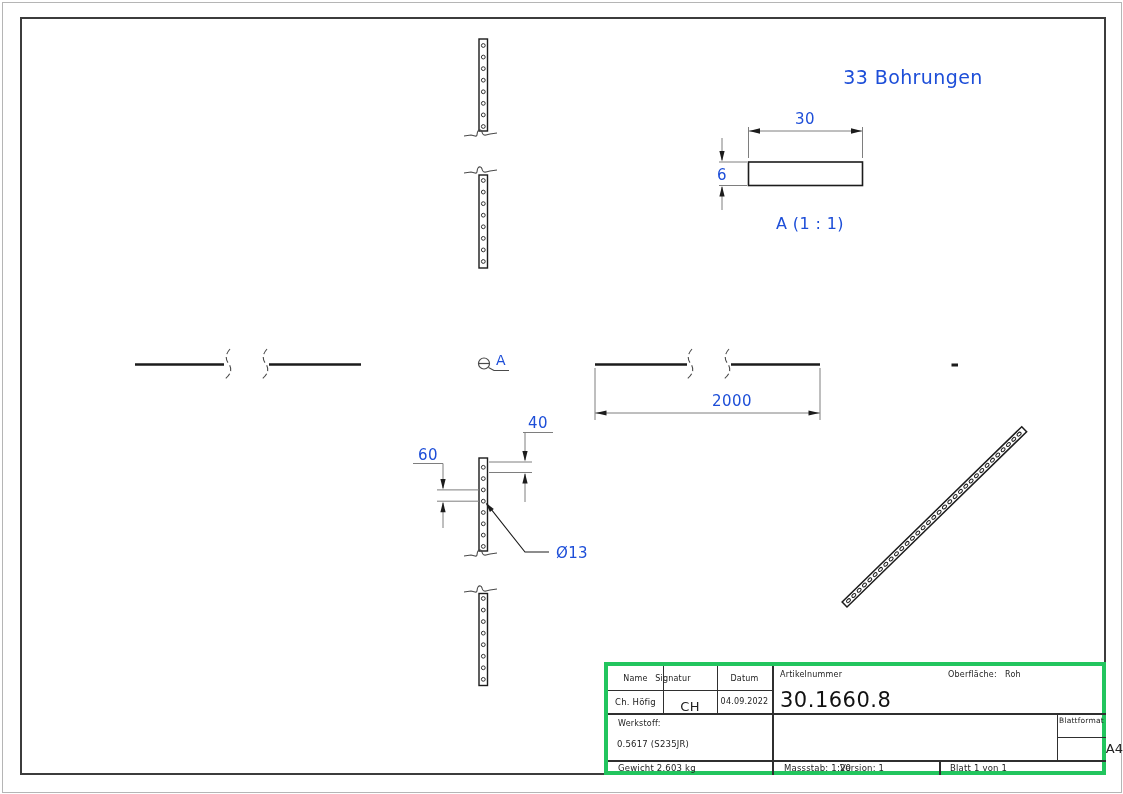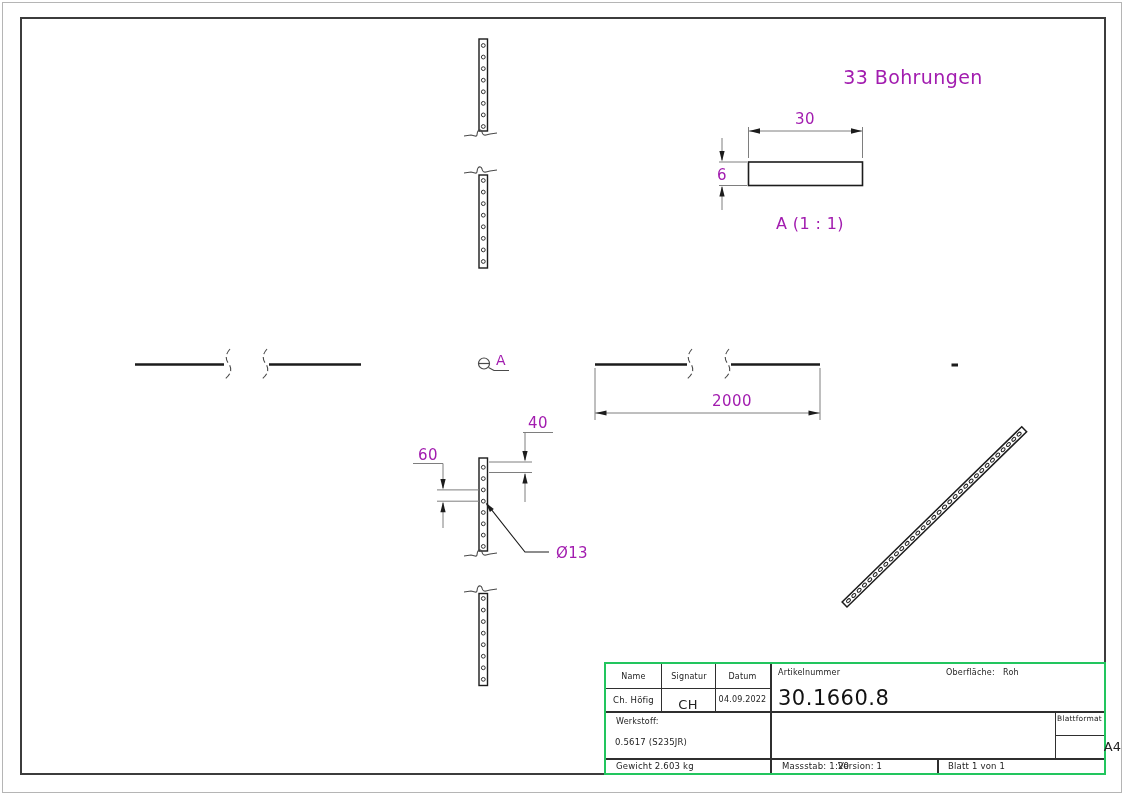--- a/index.html
+++ b/index.html
@@ -4,24 +4,24 @@
 <style>
   html,body{margin:0;padding:0;background:#fff;}
   body{width:1123px;height:794px;position:relative;overflow:hidden;
        font-family:"DejaVu Sans","Liberation Sans",sans-serif;color:#1c1c1c;}
   .page-edge{position:absolute;left:2px;top:2px;width:1118px;height:789px;
        border:1px solid #b5b5b5;}
   .frame{position:absolute;left:20px;top:17px;width:1086px;height:758px;
        border:2px solid #3c3c3c;box-sizing:border-box;background:transparent;}
   svg.canvas{position:absolute;left:0;top:0;}
   .lbl{position:absolute;transform:translate(-50%,-50%);white-space:nowrap;
-       letter-spacing:.4px;color:#a21caf;}
+       letter-spacing:.4px;color:#1d4ed8;}
   
   .tblock{position:absolute;left:604px;top:662px;width:502px;height:113px;
-       border:2px solid #22c55e;box-sizing:border-box;background:#fff;}
+       border:4px solid #22c55e;box-sizing:border-box;background:#fff;}
   .tb-line{position:absolute;background:#2f2f2f;}
   .tb-cell{position:absolute;font-size:8px;color:#222;letter-spacing:.2px;}
   .tb-center{display:flex;align-items:center;justify-content:center;text-align:center;}
   .artnum{font-size:21px;letter-spacing:.5px;color:#111;}
   .a4{font-size:13px;}
 </style>
 </head>
 <body>
 
 <div class="page-edge"></div>
@@ -196,21 +196,21 @@
   <div class="tb-line" style="left:109px;top:0;width:1px;height:47px;"></div>
   <div class="tb-line" style="left:164px;top:0;width:2px;height:109px;"></div>
   <div class="tb-line" style="left:449px;top:47px;width:1px;height:47px;"></div>
   <div class="tb-line" style="left:331px;top:94px;width:2px;height:15px;"></div>
   <div class="tb-line" style="left:0;top:24px;width:166px;height:1px;"></div>
   <div class="tb-line" style="left:0;top:47px;width:498px;height:2px;"></div>
   <div class="tb-line" style="left:449px;top:70.5px;width:49px;height:1px;"></div>
   <div class="tb-line" style="left:0;top:94px;width:498px;height:2px;"></div>
 
   <div class="tb-cell tb-center" style="left:0;top:0;width:55px;height:24px;">Name</div>
-  <div class="tb-cell tb-center" style="left:56px;top:0;width:54px;height:24px;">Signatur</div>
+  <div class="tb-cell tb-center" style="left:38px;top:0;width:54px;height:24px;">Signatur</div>
   <div class="tb-cell tb-center" style="left:109px;top:0;width:55px;height:24px;">Datum</div>
 
   <div class="tb-cell tb-center" style="left:0;top:24px;width:55px;height:23px;font-size:8.5px;">Ch. Höfig</div>
   <div class="tb-cell tb-center" style="left:55px;top:24px;width:54px;height:33px;font-size:13px;">CH</div>
   <div class="tb-cell tb-center" style="left:109px;top:24px;width:55px;height:23px;">04.09.2022</div>
 
   <div class="tb-cell" style="left:172px;top:4px;">Artikelnummer</div>
   <div class="tb-cell" style="left:340px;top:4px;">Oberfläche:</div>
   <div class="tb-cell" style="left:397px;top:4px;">Roh</div>
   <div class="tb-cell artnum" style="left:172px;top:22px;">30.1660.8</div>

